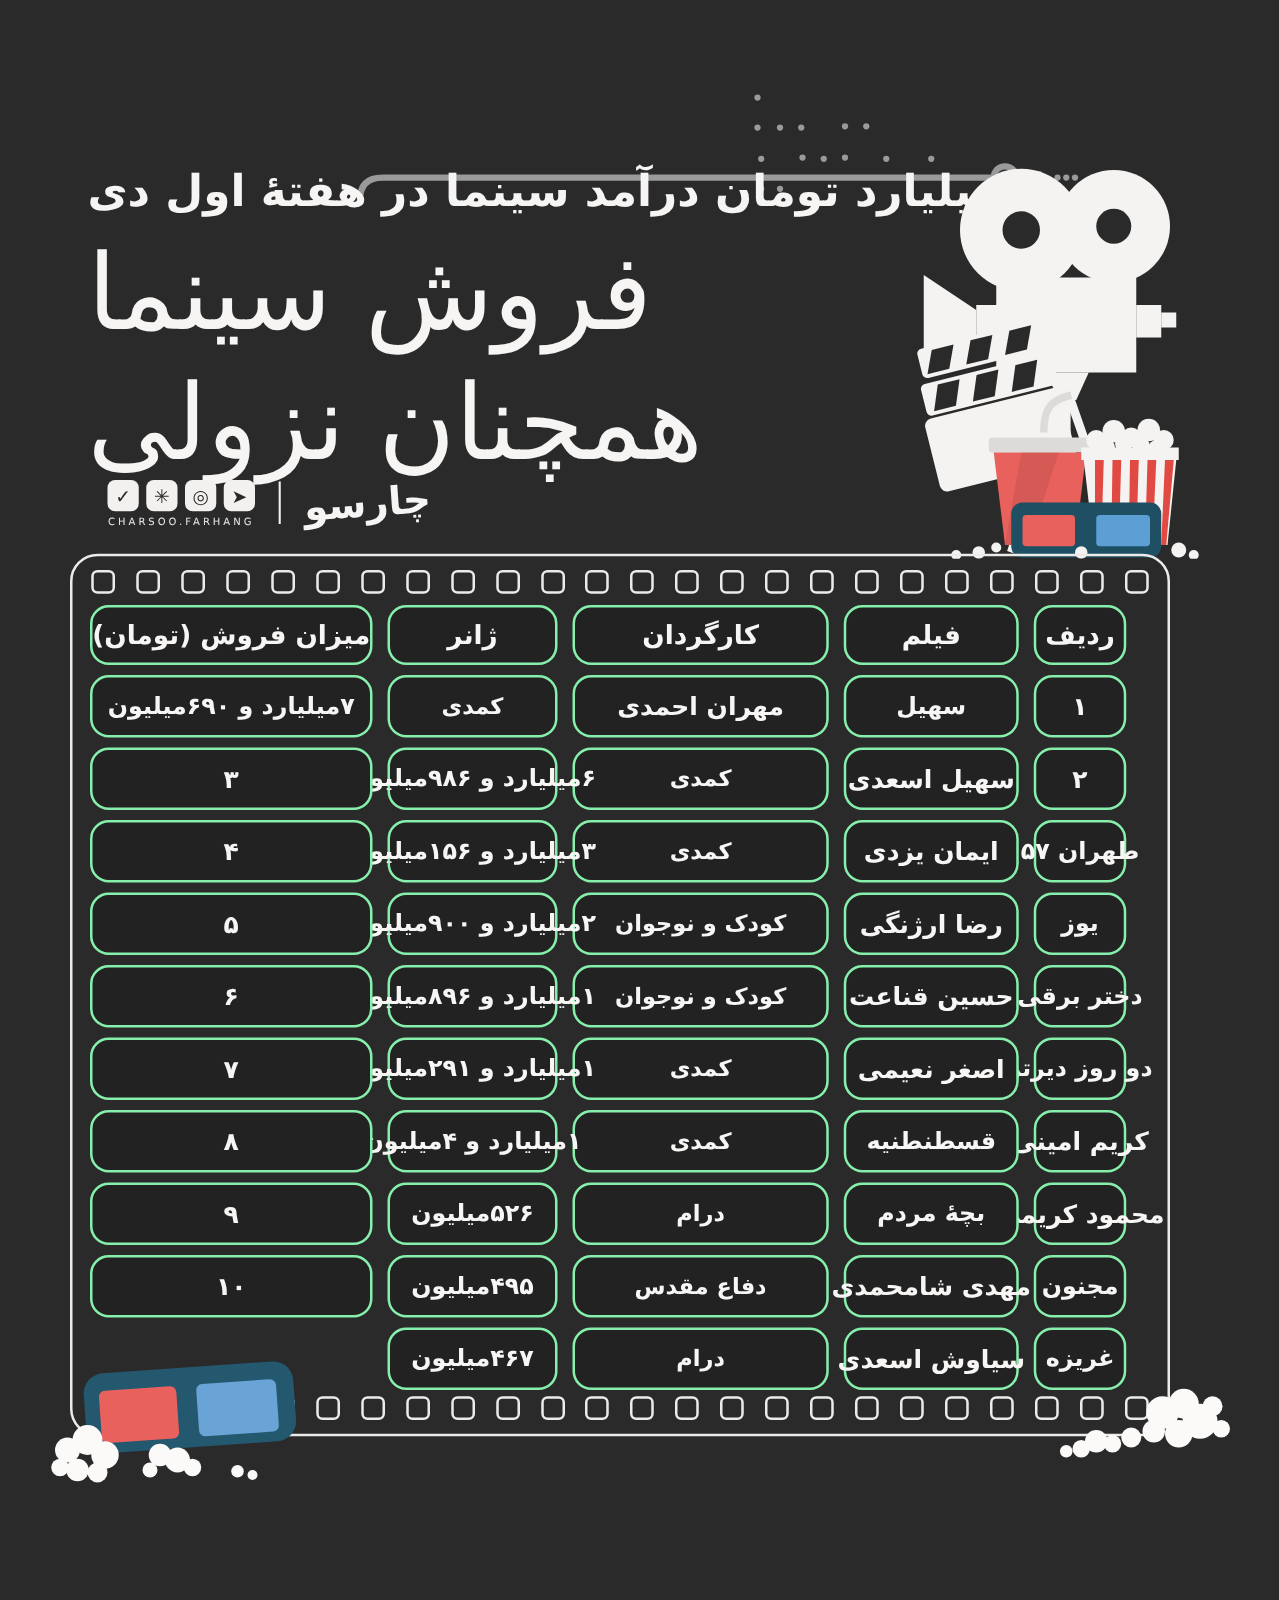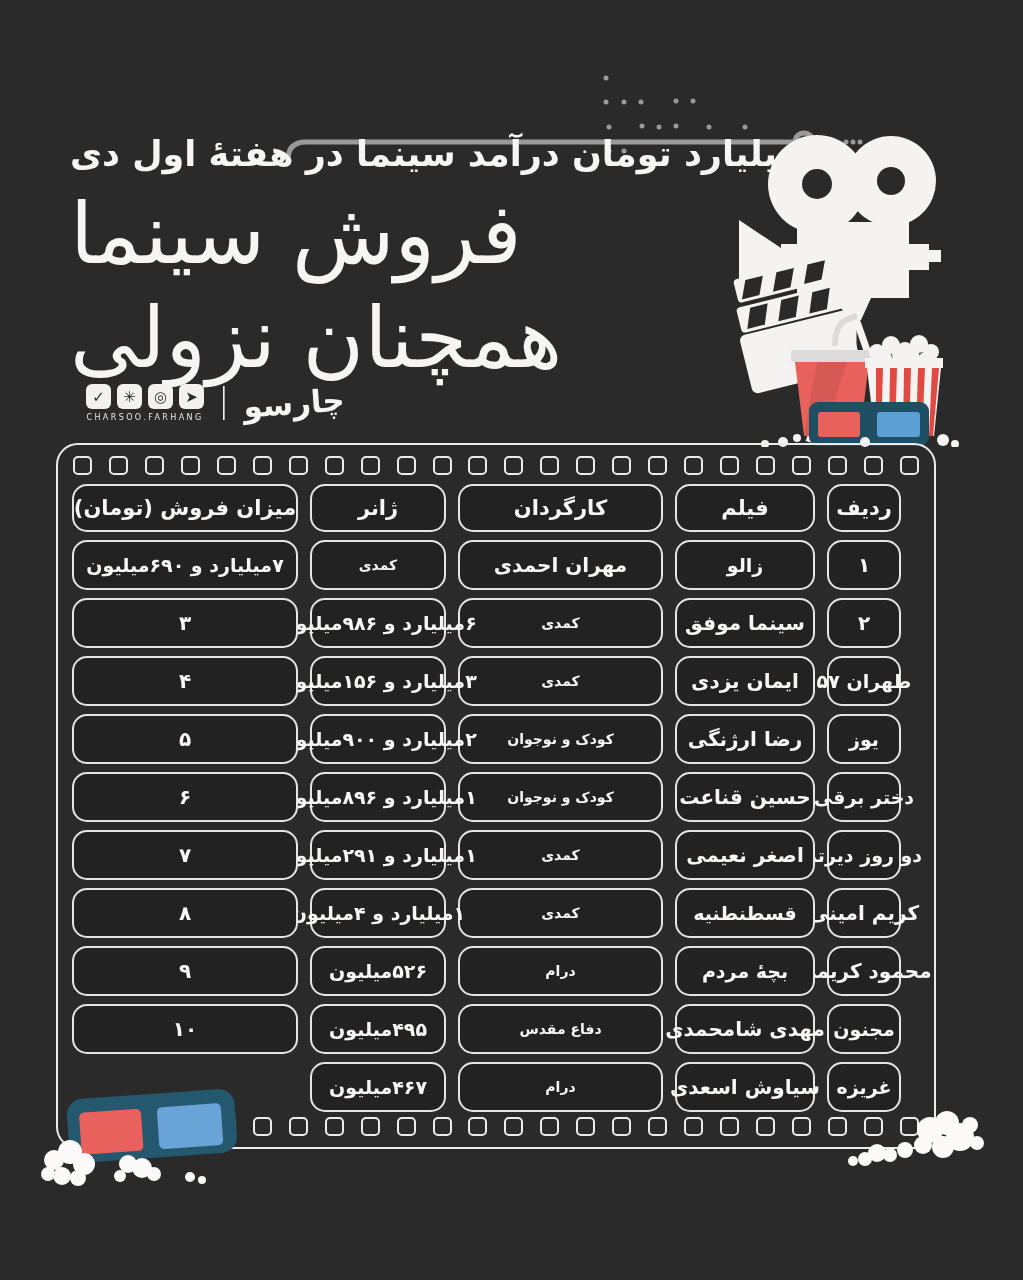--- a/index.html
+++ b/index.html
@@ -23,26 +23,26 @@
   .brand-sep{font-size:34px;font-weight:200;color:#f2f1f0;transform:translateY(-3px);}
   .brand-logo{font-size:31px;font-weight:800;direction:rtl;transform:rotate(-4deg);}
   
   .film-frame{position:absolute;left:56px;top:443px;width:880px;height:706px;
               border:2.5px solid #ecebea;border-radius:22px;}
   .sprockets{position:absolute;left:15px;right:15px;display:flex;justify-content:space-between;}
   .sprockets.top{top:11px}.sprockets.bottom{bottom:11px}
   .hole{width:19px;height:19px;border:2.5px solid #ecebea;border-radius:5px;}
   .table-grid{position:absolute;top:39px;right:33px;direction:rtl;display:grid;
               grid-template-columns:74px 140px 205px 136px 226px;column-gap:12px;row-gap:8px;}
-  .cell{height:50px;background:#232222;border:2px solid #e5e5e5;border-radius:15px;
+  .cell{height:50px;background:#232222;border:2px solid #86efac;border-radius:15px;
         display:flex;align-items:center;justify-content:center;
         font-weight:700;color:#f7f6f5;white-space:nowrap;direction:rtl;}
   .cell.hdr{height:48px;font-size:21px;}
   .c-rank{font-size:20px;}.c-film{font-size:19px;}.c-director{font-size:20px;}
-  .c-genre{font-size:14px;}.c-sales{font-size:19px;}
+  .c-genre{font-size:18px;}.c-sales{font-size:19px;}
   
   .abs{position:absolute;}
 </style>
 </head>
 <body>
 
 <div class="canvas">
 
   <svg class="abs" style="left:280px;top:48px;" width="600" height="120" viewBox="0 0 600 120">
     <path d="M8 112 Q8 94 26 94 L512 94" fill="none" stroke="#9a9a9a" stroke-width="5" stroke-linecap="round"></path>
@@ -187,27 +187,27 @@
         <div class="hole"></div>
       </div>
     <div class="table-grid">
       <div class="cell hdr c-rank">ردیف</div>
       <div class="cell hdr c-film">فیلم</div>
       <div class="cell hdr c-director">کارگردان</div>
       <div class="cell hdr c-genre">ژانر</div>
       <div class="cell hdr c-sales">میزان فروش (تومان)</div>
 
     <div class="cell c-rank">۱</div>
-    <div class="cell c-film">زالو</div>
+    <div class="cell c-film">سهیل</div>
     <div class="cell c-director">مهران احمدی</div>
     <div class="cell c-genre">کمدی</div>
     <div class="cell c-sales">۷میلیارد و ۶۹۰میلیون</div>
 
     <div class="cell c-rank">۲</div>
-    <div class="cell c-director">سینما موفق</div>
+    <div class="cell c-director">سهیل اسعدی</div>
     <div class="cell c-genre">کمدی</div>
     <div class="cell c-sales">۶میلیارد و ۹۸۶میلیون</div>
 
     <div class="cell c-rank">۳</div>
     <div class="cell c-film">طهران ۵۷</div>
     <div class="cell c-director">ایمان یزدی</div>
     <div class="cell c-genre">کمدی</div>
     <div class="cell c-sales">۳میلیارد و ۱۵۶میلیون</div>
 
     <div class="cell c-rank">۴</div>

